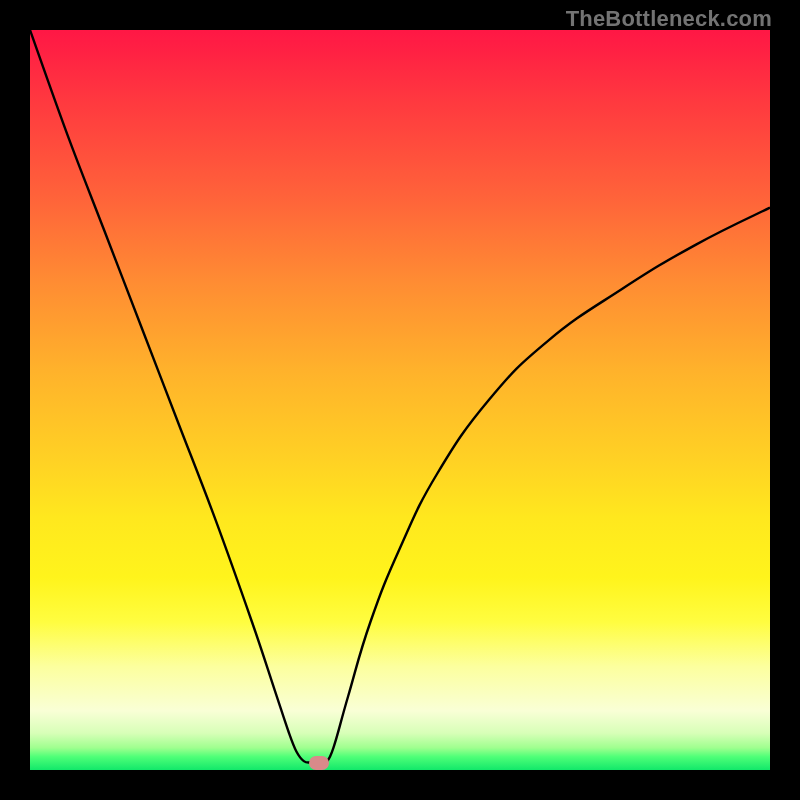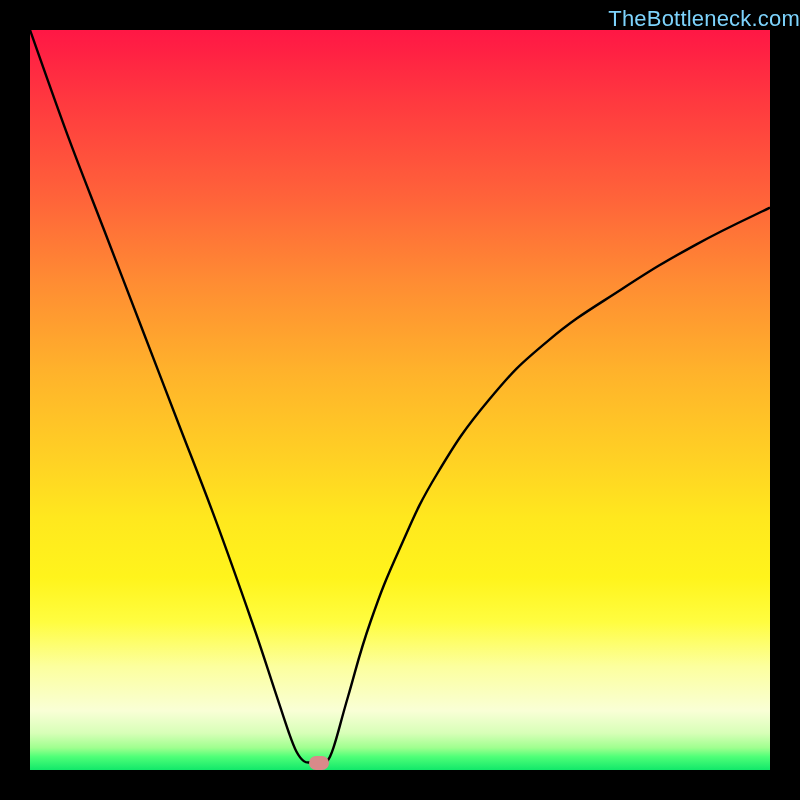--- a/index.html
+++ b/index.html
@@ -56,24 +56,24 @@
     position: absolute;
     width: 20px;
     height: 14px;
     border-radius: 7px;
     background: #d88a8a;
     transform: translate(-50%, -50%);
   }
   .attribution {
     position: absolute;
     top: 6px;
-    right: 0;
-    color: #7dd3fc;
+    right: 28px;
+    color: #737373;
     font-size: 22px;
-    font-weight: 400;
+    font-weight: 700;
     letter-spacing: 0.2px;
   }
 </style>
 </head>
 <body>
 
 <div class="outer">
   <div class="attribution">TheBottleneck.com</div>
 
   <div class="plot-area">

